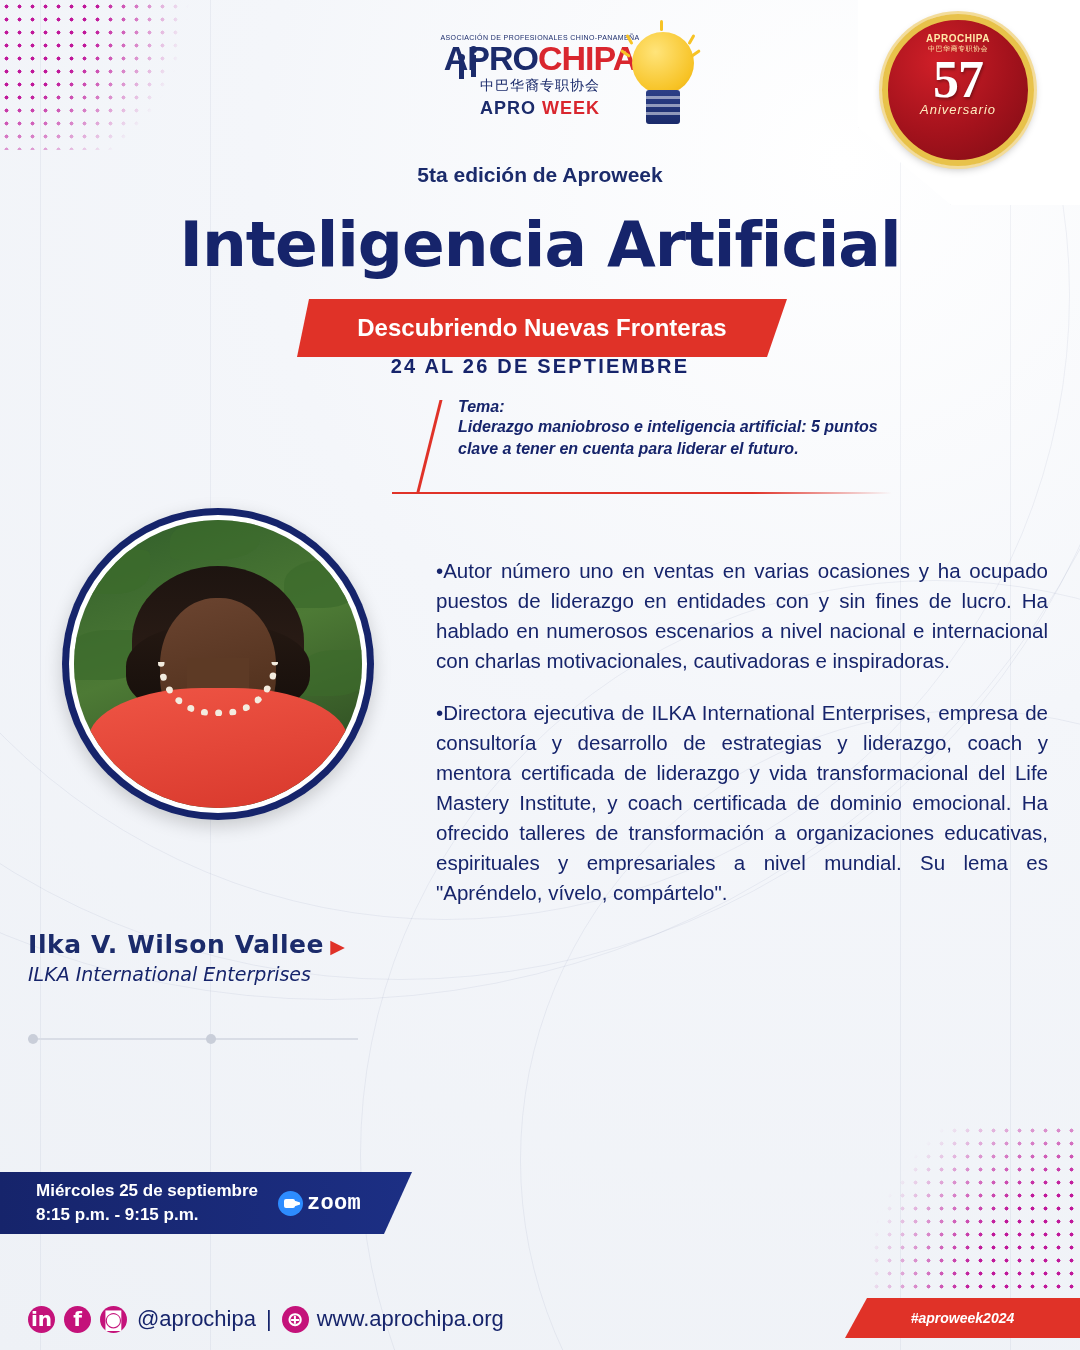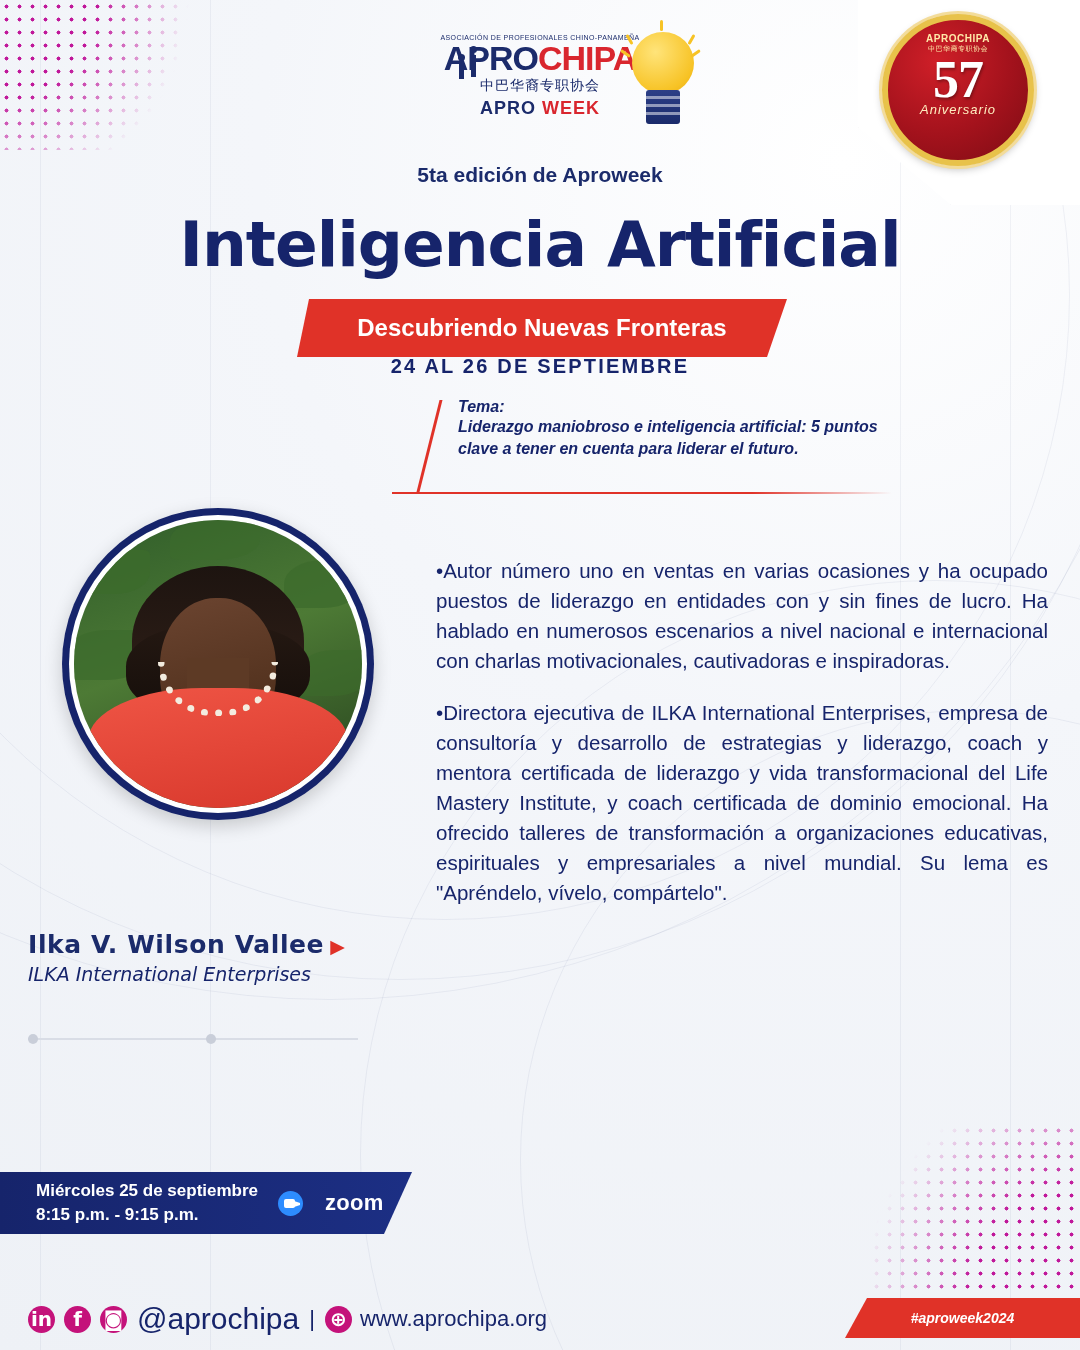--- a/index.html
+++ b/index.html
@@ -198,21 +198,21 @@
 
   
   .zoom-banner {
     position: absolute; left: 0; top: 1172px; width: 412px; height: 62px;
     background: linear-gradient(90deg,#16246b 0%, #1c2f84 100%);
     clip-path: polygon(0 0, 100% 0, calc(100% - 28px) 100%, 0 100%);
     display:flex; align-items:center;
   }
   .zb-text { color:#fff; font-size: 17px; font-weight: bold; line-height: 1.42; padding-left: 36px;}
   .zoom-pill {
-    margin-left: 20px; display:flex; align-items:flex-end; gap:22px;
+    margin-left: 20px; display:flex; align-items:flex-end; gap:4px;font-family:Liberation Mono, monospace;
   }
   .zoom-cam {
     width: 25px; height: 25px; border-radius: 50%; background: #2d8cff;
     position: relative;
   }
   .zoom-cam::after {
     content:""; position:absolute; left:6px; top:8px; width:11px; height:9px;
     background:#fff; border-radius:2px;
   }
   .zoom-cam::before {
@@ -230,21 +230,21 @@
   .sic {
     width: 27px; height: 27px; border-radius: 50%;
     display:flex; align-items:center; justify-content:center;
     color:#fff; font-size: 20px; font-weight: bold;
     font-family:"DejaVu Sans", sans-serif;
   }
   .sic.li { background:#c4127a; }
   .sic.fb { background:#c4127a; }
   .sic.ig { background:#c4127a; }
   .sic.web{ background:#c4127a; }
-  .handle { margin-left: 10px; font-size: 30px; color:#16246b; font-weight: normal;}
+  .handle { margin-left: 10px; font-size: 22px; color:#16246b; font-weight: normal;}
   .divider { margin: 0 10px; color:#16246b; font-size: 22px;}
   .site { font-size: 22px; color:#16246b; }
   .hashtag {
     position: absolute; right: 0; bottom: 12px; width: 235px; height: 40px;
     background: #e03228;
     clip-path: polygon(22px 0, 100% 0, 100% 100%, 0 100%);
     display:flex; align-items:center; justify-content:center;
   }
   .hashtag span { color:#fff; font-size: 14px; font-weight: bold; font-style: italic;}
 </style>

